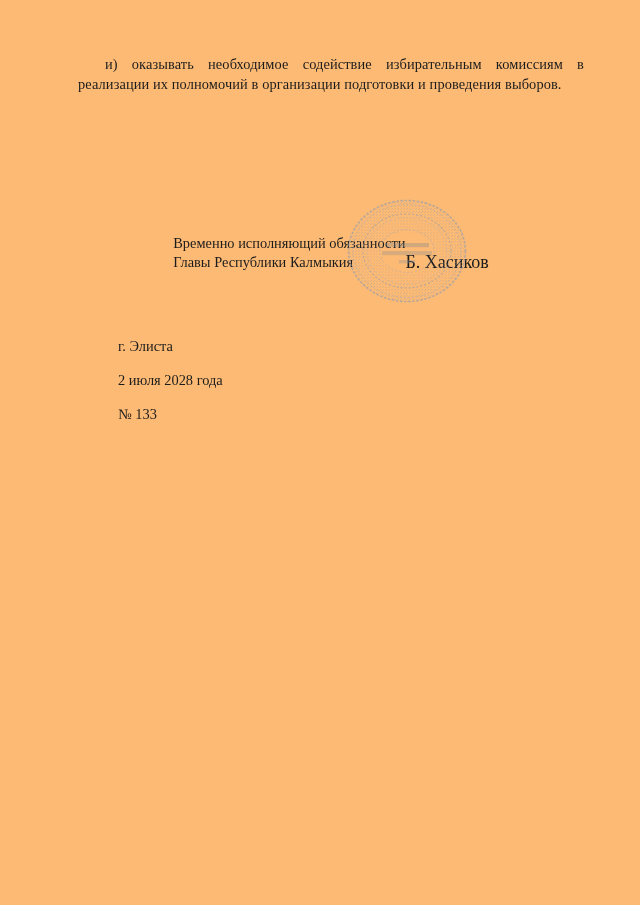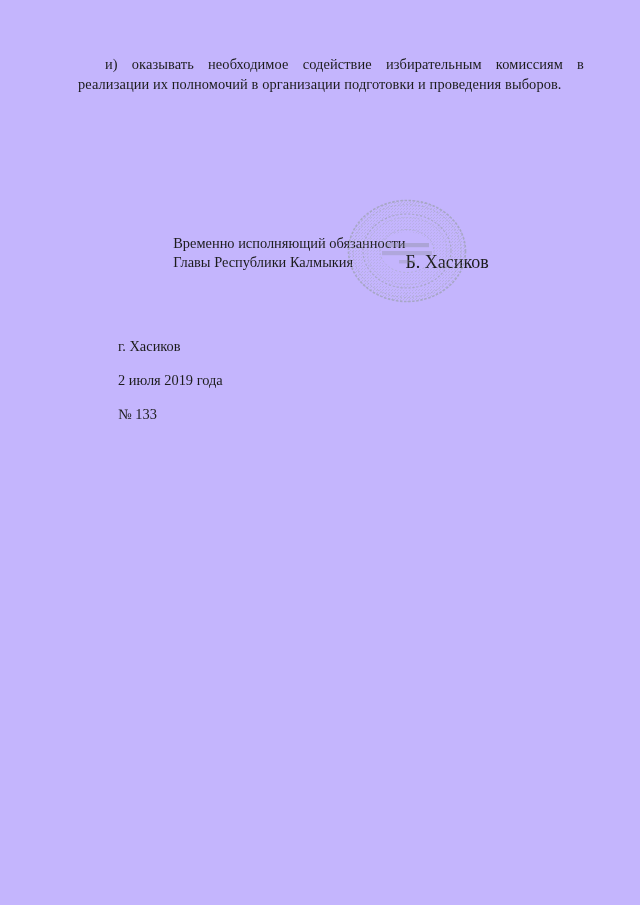--- a/index.html
+++ b/index.html
@@ -4,21 +4,21 @@
 <style>
   html, body {
     margin: 0;
     padding: 0;
     background: #ffffff;
   }
   .page {
     position: relative;
     width: 640px;
     height: 905px;
-    background: #c4b5fd;
+    background: #fdba74;
     overflow: hidden;
     font-family: "Liberation Serif", "DejaVu Serif", serif;
     color: #1a1a1a;
     -webkit-font-smoothing: antialiased;
   }
 
   
   .body-block {
     position: absolute;
     left: 78px;
@@ -149,18 +149,18 @@
           <circle cx="100" cy="72" r="0.8"></circle>
         <circle cx="63" cy="12" r="0.6"></circle>
           <circle cx="62" cy="98" r="0.7"></circle>
         <circle cx="14" cy="52" r="0.7"></circle>
           <circle cx="112" cy="50" r="0.6"></circle>
       </g>
     </svg>
   </div>
 
   <div class="footer-block">
-    <div class="footer-line">г. Хасиков</div>
-    <div class="footer-line">2 июля 2019 года</div>
+    <div class="footer-line">г. Элиста</div>
+    <div class="footer-line">2 июля 2028 года</div>
     <div class="footer-line">№ 133</div>
   </div>
 
 </div>
 
 </body></html>

